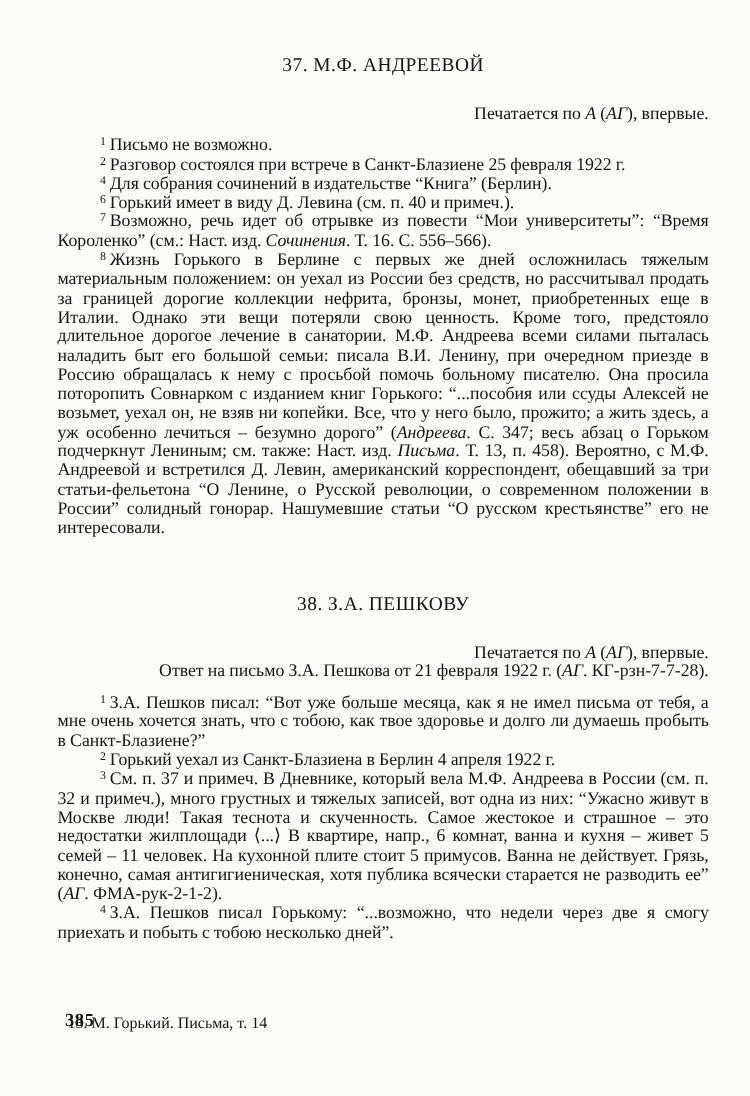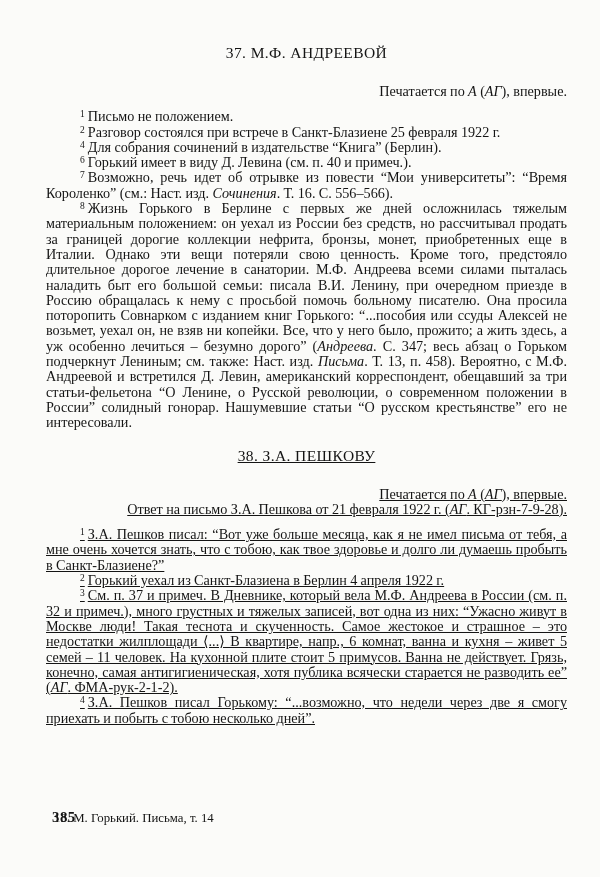--- a/index.html
+++ b/index.html
@@ -13,21 +13,21 @@
   .page {
     position: relative;
     width: 600px; height: 877px;
     overflow: hidden;
   }
   .body-text {
     position: absolute;
     left: 46px; top: 44px;
     width: 521px;
   }
-  .sec + .sec { margin-top: 16px; text-decoration: underline; }
+  .sec + .sec { margin-top: 44px; }
   .heading {
     text-align: center;
     font-size: 15.5px;
     letter-spacing: 0.4px;
     margin: 0 0 22px 0;
     white-space: nowrap;
   }
   .para {
     font-size: 14.2px;
     line-height: 15.3px;
@@ -69,32 +69,32 @@
 </style>
 </head>
 <body>
 
 <div class="page">
   <main class="body-text">
       <section class="sec">
         <div class="heading">37. М.Ф. АНДРЕЕВОЙ</div>
         <p class="para intro"><span>Печатается по </span><span class="it">А</span><span> (</span><span class="it">АГ</span><span>), впервые.</span></p>
         <div class="fns">
-          <p class="para footnote"><span class="fn-num">1</span><span>Письмо не положением.</span></p>
+          <p class="para footnote"><span class="fn-num">1</span><span>Письмо не возможно.</span></p>
           <p class="para footnote"><span class="fn-num">2</span><span>Разговор состоялся при встрече в Санкт-Блазиене 25 февраля 1922 г.</span></p>
           <p class="para footnote"><span class="fn-num">4</span><span>Для собрания сочинений в издательстве “Книга” (Берлин).</span></p>
           <p class="para footnote"><span class="fn-num">6</span><span>Горький имеет в виду Д. Левина (см. п. 40 и примеч.).</span></p>
           <p class="para footnote"><span class="fn-num">7</span><span>Возможно, речь идет об отрывке из повести “Мои университеты”: “Время Короленко” (см.: Наст. изд. </span><span class="it">Сочинения</span><span>. Т. 16. С. 556–566).</span></p>
           <p class="para footnote"><span class="fn-num">8</span><span>Жизнь Горького в Берлине с первых же дней осложнилась тяжелым материальным положением: он уехал из России без средств, но рассчитывал продать за границей дорогие коллекции нефрита, бронзы, монет, приобретенных еще в Италии. Однако эти вещи потеряли свою ценность. Кроме того, предстояло длительное дорогое лечение в санатории. М.Ф. Андреева всеми силами пыталась наладить быт его большой семьи: писала В.И. Ленину, при очередном приезде в Россию обращалась к нему с просьбой помочь больному писателю. Она просила поторопить Совнарком с изданием книг Горького: “...пособия или ссуды Алексей не возьмет, уехал он, не взяв ни копейки. Все, что у него было, прожито; а жить здесь, а уж особенно лечиться – безумно дорого” (</span><span class="it">Андреева</span><span>. С. 347; весь абзац о Горьком подчеркнут Лениным; см. также: Наст. изд. </span><span class="it">Письма</span><span>. Т. 13, п. 458). Вероятно, с М.Ф. Андреевой и встретился Д. Левин, американский корреспондент, обещавший за три статьи-фельетона “О Ленине, о Русской революции, о современном положении в России” солидный гонорар. Нашумевшие статьи “О русском крестьянстве” его не интересовали.</span></p>
         </div>
       </section>
       <section class="sec">
         <div class="heading">38. З.А. ПЕШКОВУ</div>
         <p class="para intro"><span>Печатается по </span><span class="it">А</span><span> (</span><span class="it">АГ</span><span>), впервые.</span></p>
-        <p class="para intro"><span>Ответ на письмо З.А. Пешкова от 21 февраля 1922 г. (</span><span class="it">АГ</span><span>. КГ-рзн-7-9-28).</span></p>
+        <p class="para intro"><span>Ответ на письмо З.А. Пешкова от 21 февраля 1922 г. (</span><span class="it">АГ</span><span>. КГ-рзн-7-7-28).</span></p>
         <div class="fns">
           <p class="para footnote"><span class="fn-num">1</span><span>З.А. Пешков писал: “Вот уже больше месяца, как я не имел письма от тебя, а мне очень хочется знать, что с тобою, как твое здоровье и долго ли думаешь пробыть в Санкт-Блазиене?”</span></p>
           <p class="para footnote"><span class="fn-num">2</span><span>Горький уехал из Санкт-Блазиена в Берлин 4 апреля 1922 г.</span></p>
           <p class="para footnote"><span class="fn-num">3</span><span>См. п. 37 и примеч. В Дневнике, который вела М.Ф. Андреева в России (см. п. 32 и примеч.), много грустных и тяжелых записей, вот одна из них: “Ужасно живут в Москве люди! Такая теснота и скученность. Самое жестокое и страшное – это недостатки жилплощади ⟨...⟩ В квартире, напр., 6 комнат, ванна и кухня – живет 5 семей – 11 человек. На кухонной плите стоит 5 примусов. Ванна не действует. Грязь, конечно, самая антигигиеническая, хотя публика всячески старается не разводить ее” (</span><span class="it">АГ</span><span>. ФМА-рук-2-1-2).</span></p>
           <p class="para footnote"><span class="fn-num">4</span><span>З.А. Пешков писал Горькому: “...возможно, что недели через две я смогу приехать и побыть с тобою несколько дней”.</span></p>
         </div>
       </section>
     </main>
   <div class="footer">
     <span class="footer-left">13. М. Горький. Письма, т. 14</span>

